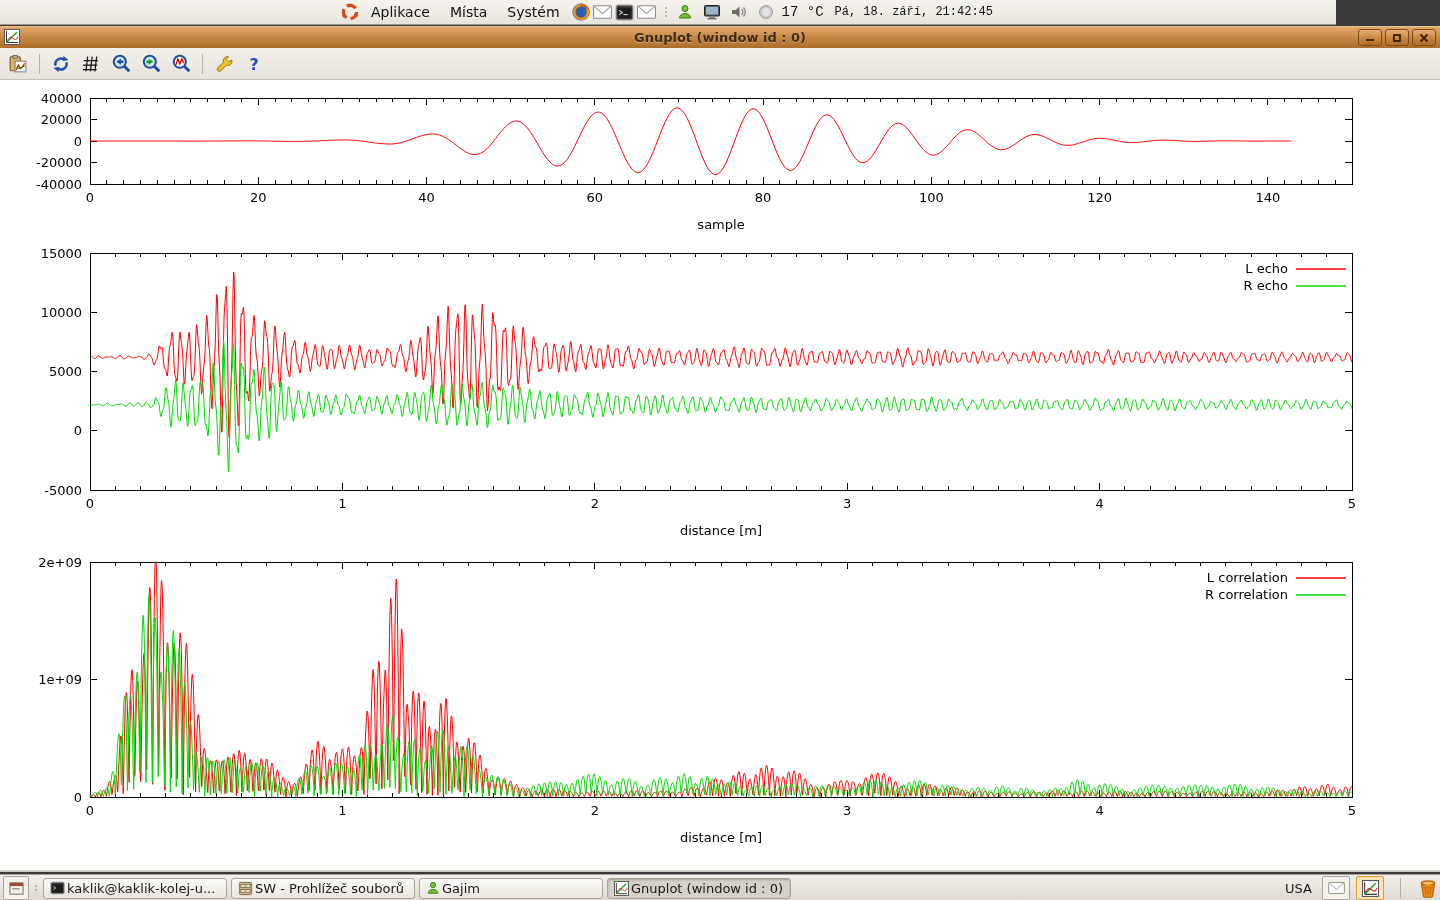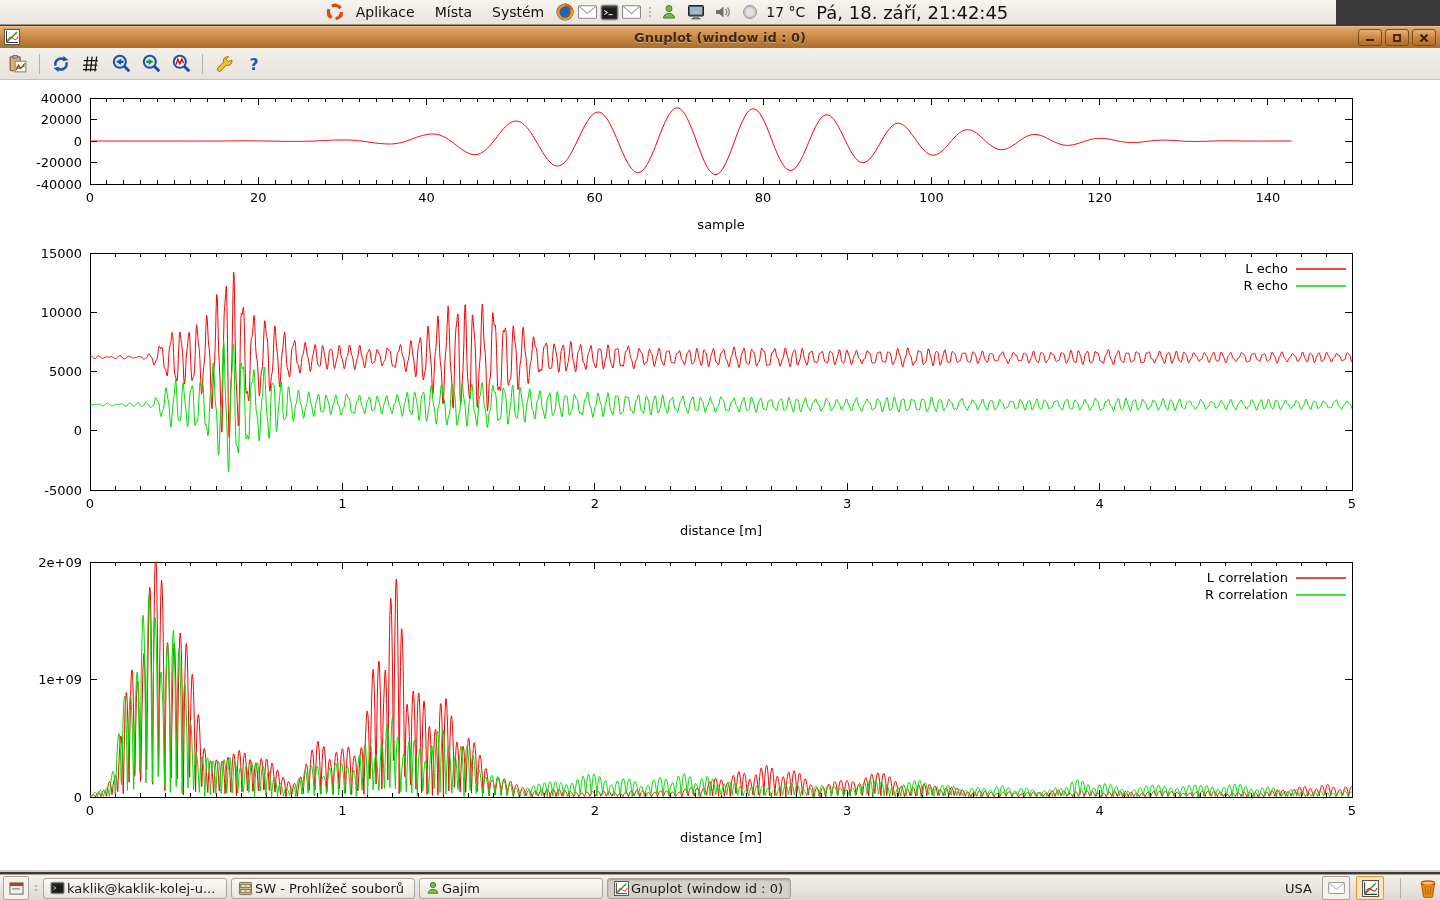--- a/index.html
+++ b/index.html
@@ -3,26 +3,26 @@
 <meta charset="utf-8">
 <style>
   html,body{margin:0;padding:0;width:1440px;height:900px;overflow:hidden;
     background:#3a3a3a;font-family:"DejaVu Sans","Liberation Sans",sans-serif;}
   
   .panel{position:absolute;left:0;top:0;width:1336px;height:24px;
     background:linear-gradient(#f7f4ef,#e8e4dd);border-bottom:1px solid #9c968c;
     display:flex;align-items:center;justify-content:center;font-size:14px;color:#111;}
   .panel-left,.panel-right{display:flex;align-items:center;height:100%;}
   .panel-left{padding-left:4px;}
-  .panel-right{padding-right:8px;gap:5px;}
+  .panel-right{padding-right:8px;gap:5px;font-family:Liberation Mono, monospace;}
   .menu{padding:0 10px;height:100%;display:flex;align-items:center;cursor:default;}
   .panel-icon{display:flex;align-items:center;justify-content:center;width:22px;height:22px;}
   .grip{display:flex;flex-direction:column;gap:2px;margin:0 2px;}
   .grip i{width:2px;height:2px;background:#a9a49a;border-radius:50%;}
-  .clock{font-size:18px;padding-left:6px;white-space:nowrap;}
+  .clock{font-size:12px;padding-left:6px;white-space:nowrap;}
   .temp{white-space:nowrap;}
   
   .window{position:absolute;left:0;top:26px;width:1440px;}
   .titlebar{position:relative;height:21px;
     background:linear-gradient(#e2a96e,#c58442 55%,#aa6d29);
     border-top:1px solid #e8c294;display:flex;align-items:center;}
   .titlebar-icon{position:absolute;left:4px;top:2px;width:16px;height:16px;}
   .title{flex:1;text-align:center;font-weight:bold;font-size:13px;color:#3e2a12;
     text-shadow:0 1px 0 rgba(255,255,255,.35);}
   .win-buttons{position:absolute;right:4px;top:2px;display:flex;gap:3px;}

